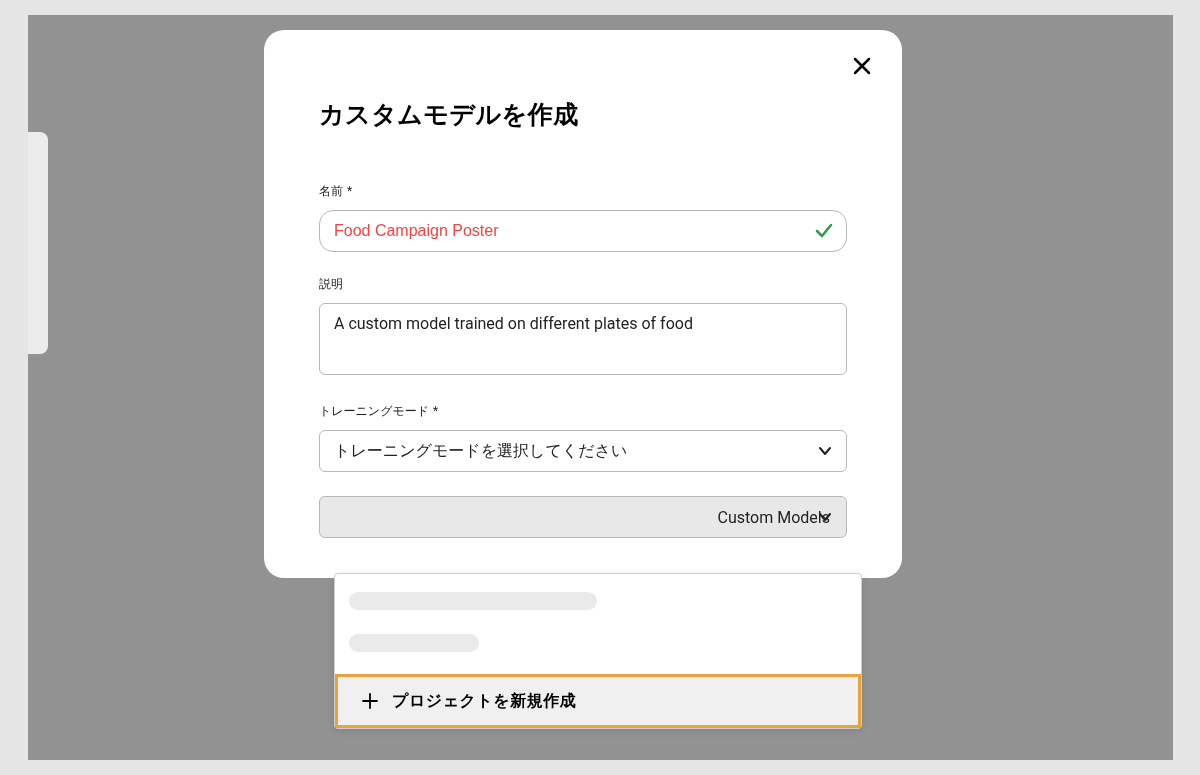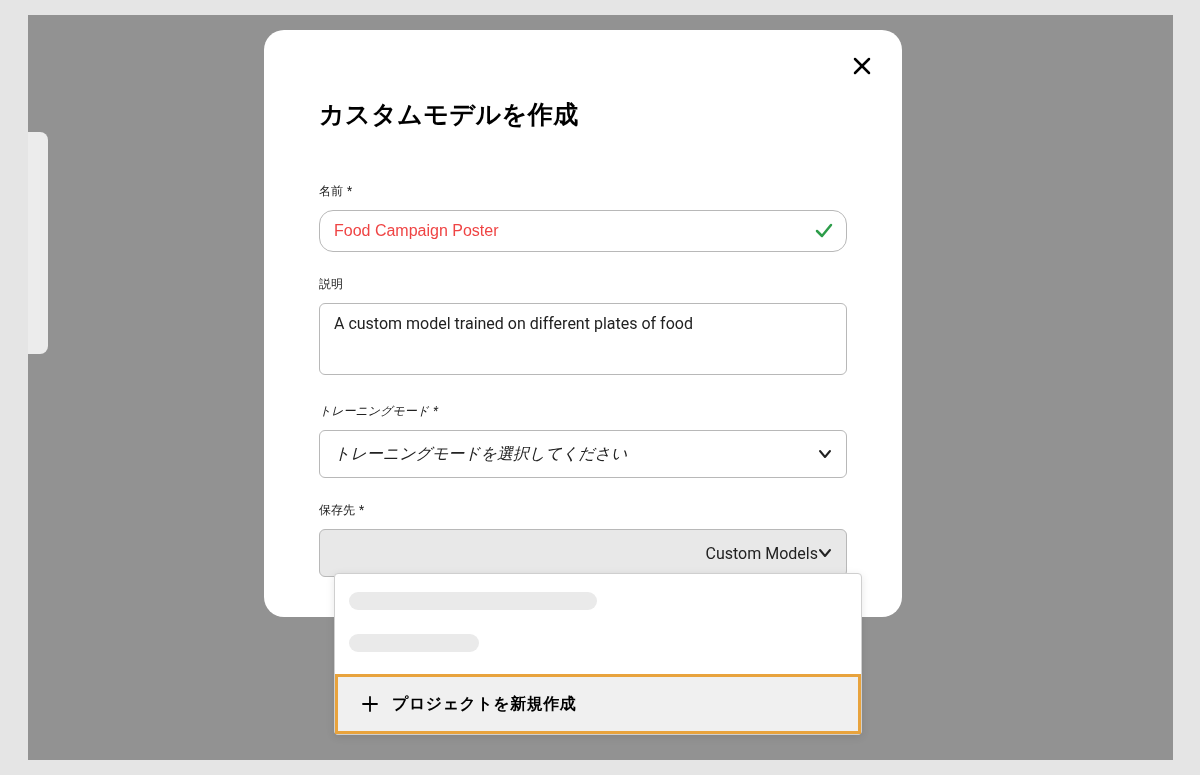--- a/index.html
+++ b/index.html
@@ -106,24 +106,24 @@
       border-radius: 6px;
       padding: 10px 14px;
       font-size: 16px;
       color: #222;
       font-family: inherit;
       resize: none;
       background: #fff;
     }
     .select-input {
       width: 100%;
-      height: 48px;
+      height: 42px;
       border: 1px solid #b8b8b8;
       border-radius: 6px;
-      padding: 0 28px 0 14px;
+      padding: 0 16px 0 14px;
       font-size: 16px;
       color: #222;
       background: #fff;
       position: relative;
       display: flex;
       align-items: center;
       cursor: pointer;
     }
     .select-input.filled {
       background: #e8e8e8;
@@ -160,21 +160,21 @@
     .placeholder-bar.w1 {
       width: 248px;
     }
     .placeholder-bar.w2 {
       width: 130px;
       margin-bottom: 10px;
     }
     .create-project-row {
       border: 3px solid #e8a33d;
       background: #f0f0f0;
-      height: 60px;
+      height: 54px;
       display: flex;
       align-items: center;
       padding: 0 24px;
       gap: 14px;
       cursor: pointer;
     }
     .plus-icon {
       width: 16px;
       height: 16px;
       flex-shrink: 0;
@@ -213,36 +213,33 @@
           <polyline points="2,9 7,14 16,3"></polyline>
         </svg>
       </div>
     </div>
 
     <div class="field-group">
       <label class="field-label">説明</label>
       <textarea class="textarea-input" style="">A custom model trained on different plates of food</textarea>
     </div>
 
-    <div class="field-group" style="font-style:italic;">
+    <div class="field-group" style="">
       <label class="field-label">
         <span>トレーニングモード</span><span class="asterisk">*</span>
       </label>
       <div class="select-input">
         <span>トレーニングモードを選択してください</span>
         <svg class="chevron-icon" viewBox="0 0 14 14" fill="none" stroke="#222" stroke-width="2" stroke-linecap="round" stroke-linejoin="round">
           <polyline points="2,4 7,10 12,4"></polyline>
         </svg>
       </div>
     </div>
 
     <div class="field-group" style="margin-bottom:0;">
-      <label class="field-label">
-        <span>保存先</span><span class="asterisk">*</span>
-      </label>
       <div class="select-input filled">
         <span>Custom Models</span>
         <svg class="chevron-icon" viewBox="0 0 14 14" fill="none" stroke="#222" stroke-width="2" stroke-linecap="round" stroke-linejoin="round">
           <polyline points="2,4 7,10 12,4"></polyline>
         </svg>
       </div>
     </div>
   </div>
 </div>
 

